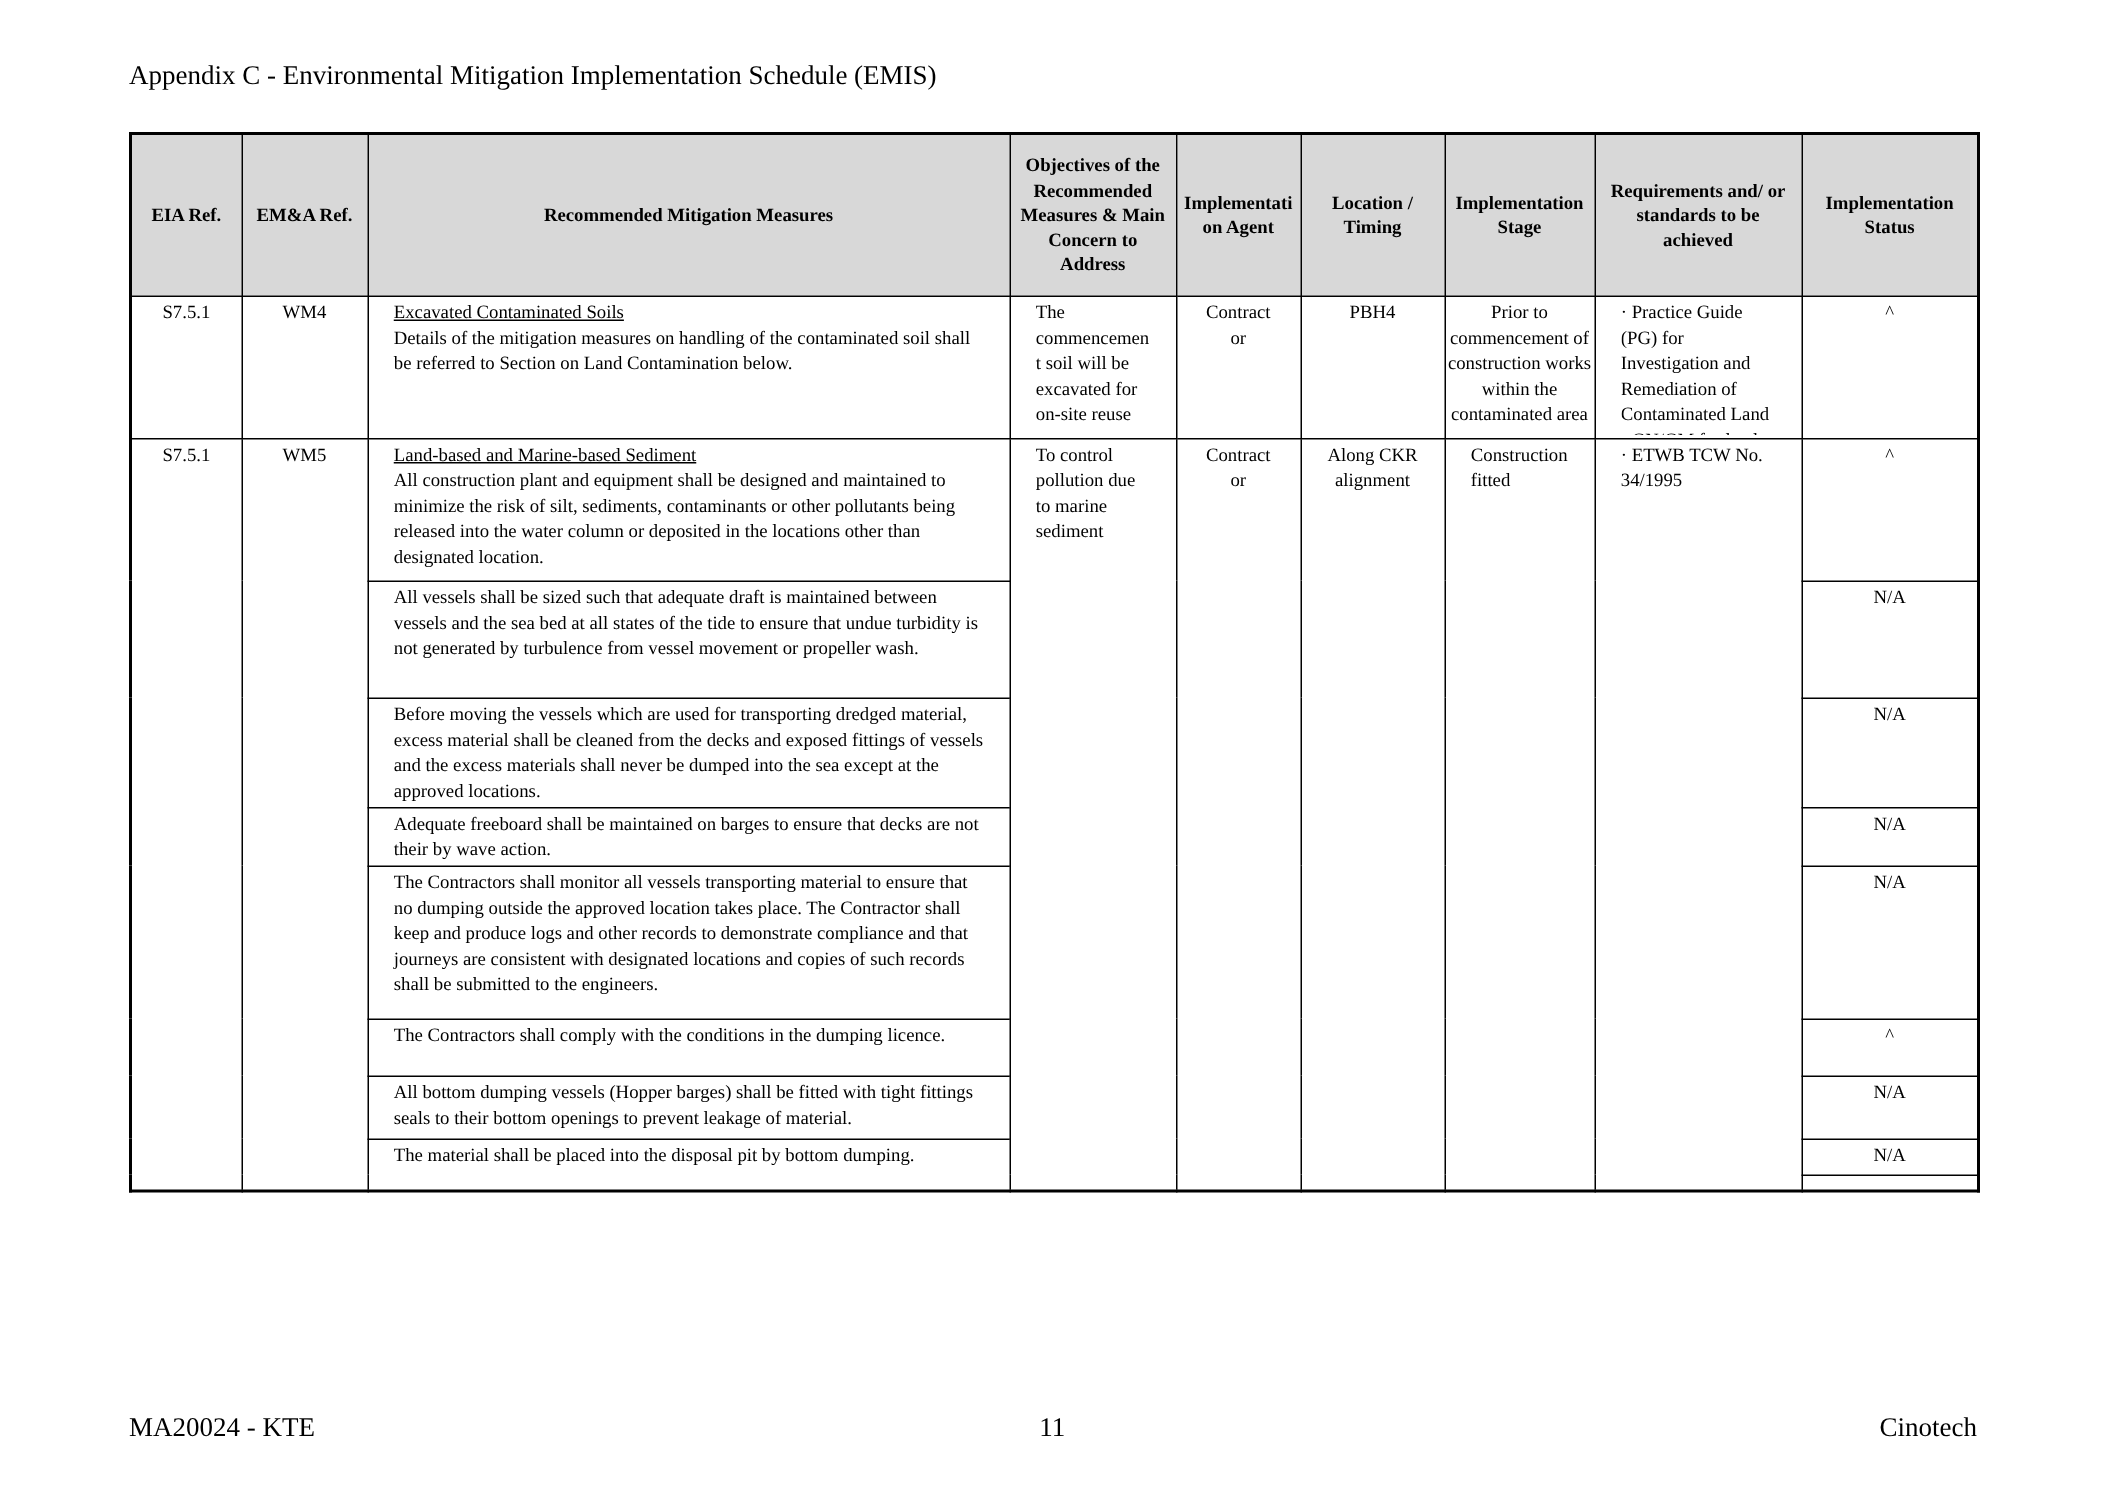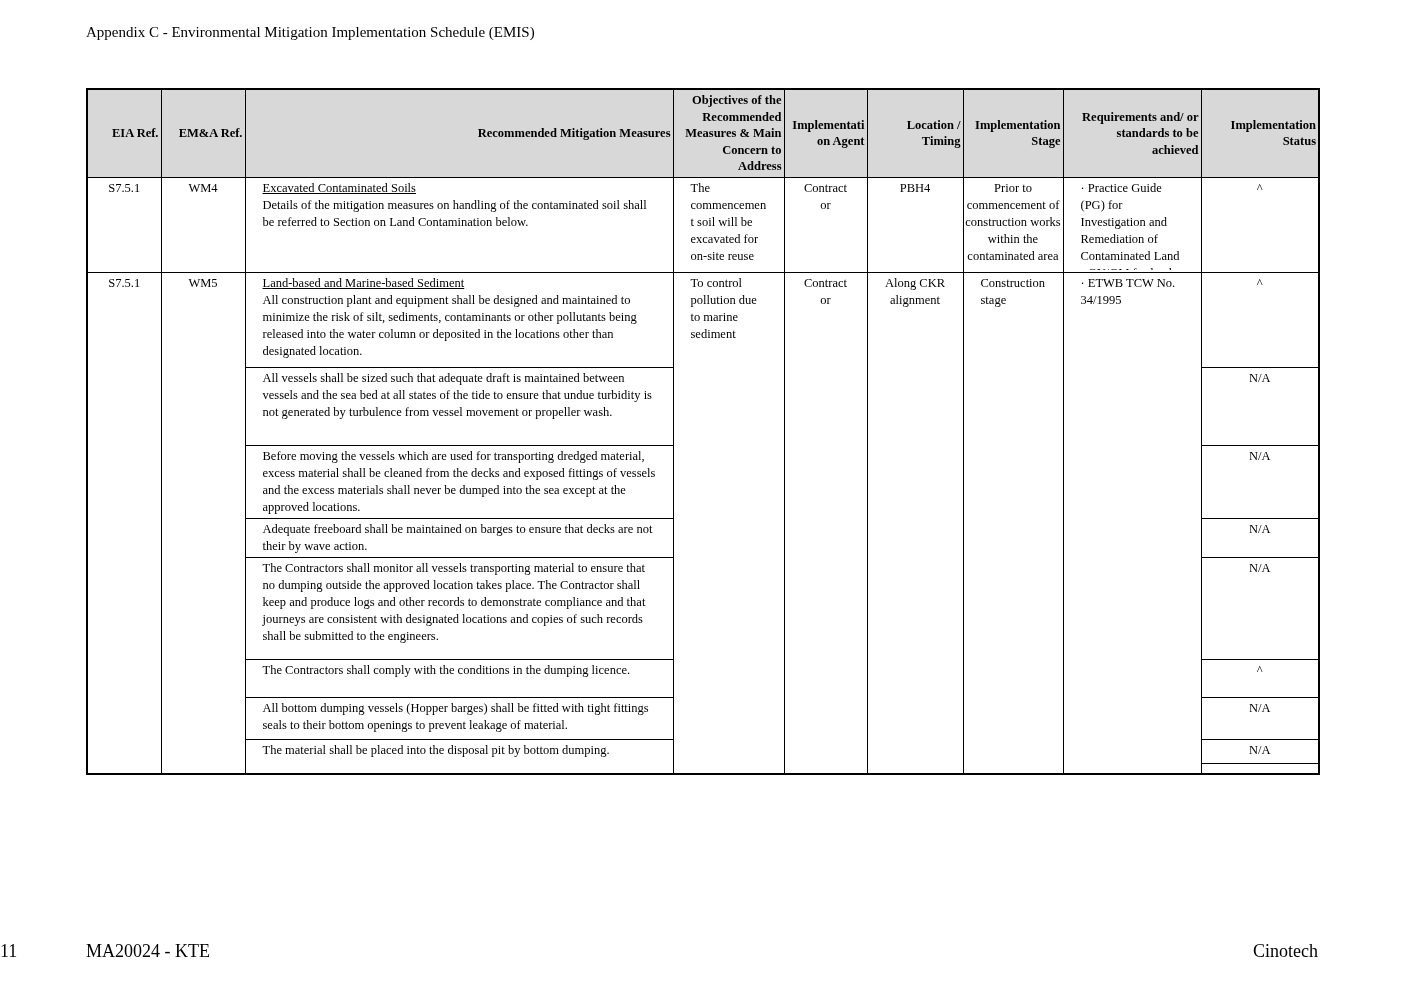--- a/index.html
+++ b/index.html
@@ -1,43 +1,43 @@
 <!DOCTYPE html>
 <html><head>
 <meta charset="utf-8">
 <style>
   html,body { margin:0; padding:0; }
   body {
     width:1403px; height:992px; background:#ffffff; color:#000;
     font-family:"Liberation Serif", serif; position:relative; overflow:hidden;
   }
   .page-title {
-    position:absolute; left:86px; top:24px; font-size:15px; white-space:nowrap;text-align:right;
+    position:absolute; left:86px; top:40px; font-size:18px; white-space:nowrap;text-align:right;
   }
   table.emis {
     position:absolute; left:86px; top:88px; width:1232px;
     border-collapse:collapse; table-layout:fixed;
     border:2px solid #000;
   }
   th, td {
     border:1px solid #000; vertical-align:top;
     padding:2px 17px; font-size:12.5px; line-height:17px;
     overflow:hidden; word-wrap:break-word;
   }
   th {
-    background:#d8d8d8; font-weight:bold; text-align:right;
-    vertical-align:middle; white-space:pre-line; line-height:16.5px; padding:2px 2px;
+    background:#d8d8d8; font-weight:bold; text-align:center;
+    vertical-align:middle; white-space:pre-line; line-height:16.5px; padding:12px 2px;
   }
   td.ta-c { text-align:center; }
   td.tight { padding:2px 1px;margin-top:20px; }
   .measure-heading { text-decoration:underline; }
   .clip-req { height:90px; overflow:hidden; }
   .page-footer span { position:absolute; font-size:18px; top:941px; }
   .footer-left { left:86px; }
-  .footer-center { left:0; width:1403px; text-align:left; }
+  .footer-center { left:0; width:1403px; text-align:center; }
   .footer-right { right:85px; }
 </style>
 </head>
 <body>
 
 <div class="page-title">Appendix C - Environmental Mitigation Implementation Schedule (EMIS)</div>
 
 <table class="emis">
   <colgroup>
     <col style="width:74px">
@@ -98,21 +98,21 @@
     <tr style="height:95px">
       <td class="ta-c" rowspan="9">S7.5.1</td>
       <td class="ta-c" rowspan="9">WM5</td>
       <td>
         <div class="measure-heading">Land-based and Marine-based Sediment</div>
         <div>All construction plant and equipment shall be designed and maintained to minimize the risk of silt, sediments, contaminants or other pollutants being released into the water column or deposited in the locations other than designated location.</div>
       </td>
       <td rowspan="9">To control pollution due to marine sediment</td>
       <td class="ta-c" rowspan="9">Contractor</td>
       <td class="ta-c" rowspan="9">Along CKR alignment</td>
-      <td rowspan="9">Construction stage</td>
+      <td rowspan="9">Construction fitted</td>
       <td rowspan="9">
         <div>
           <div>· ETWB TCW No. 34/1995</div>
         </div>
       </td>
       <td class="ta-c">^</td>
     </tr>
 
     <tr style="height:78px">
       <td>All vessels shall be sized such that adequate draft is maintained between vessels and the sea bed at all states of the tide to ensure that undue turbidity is not generated by turbulence from vessel movement or propeller wash.</td>

